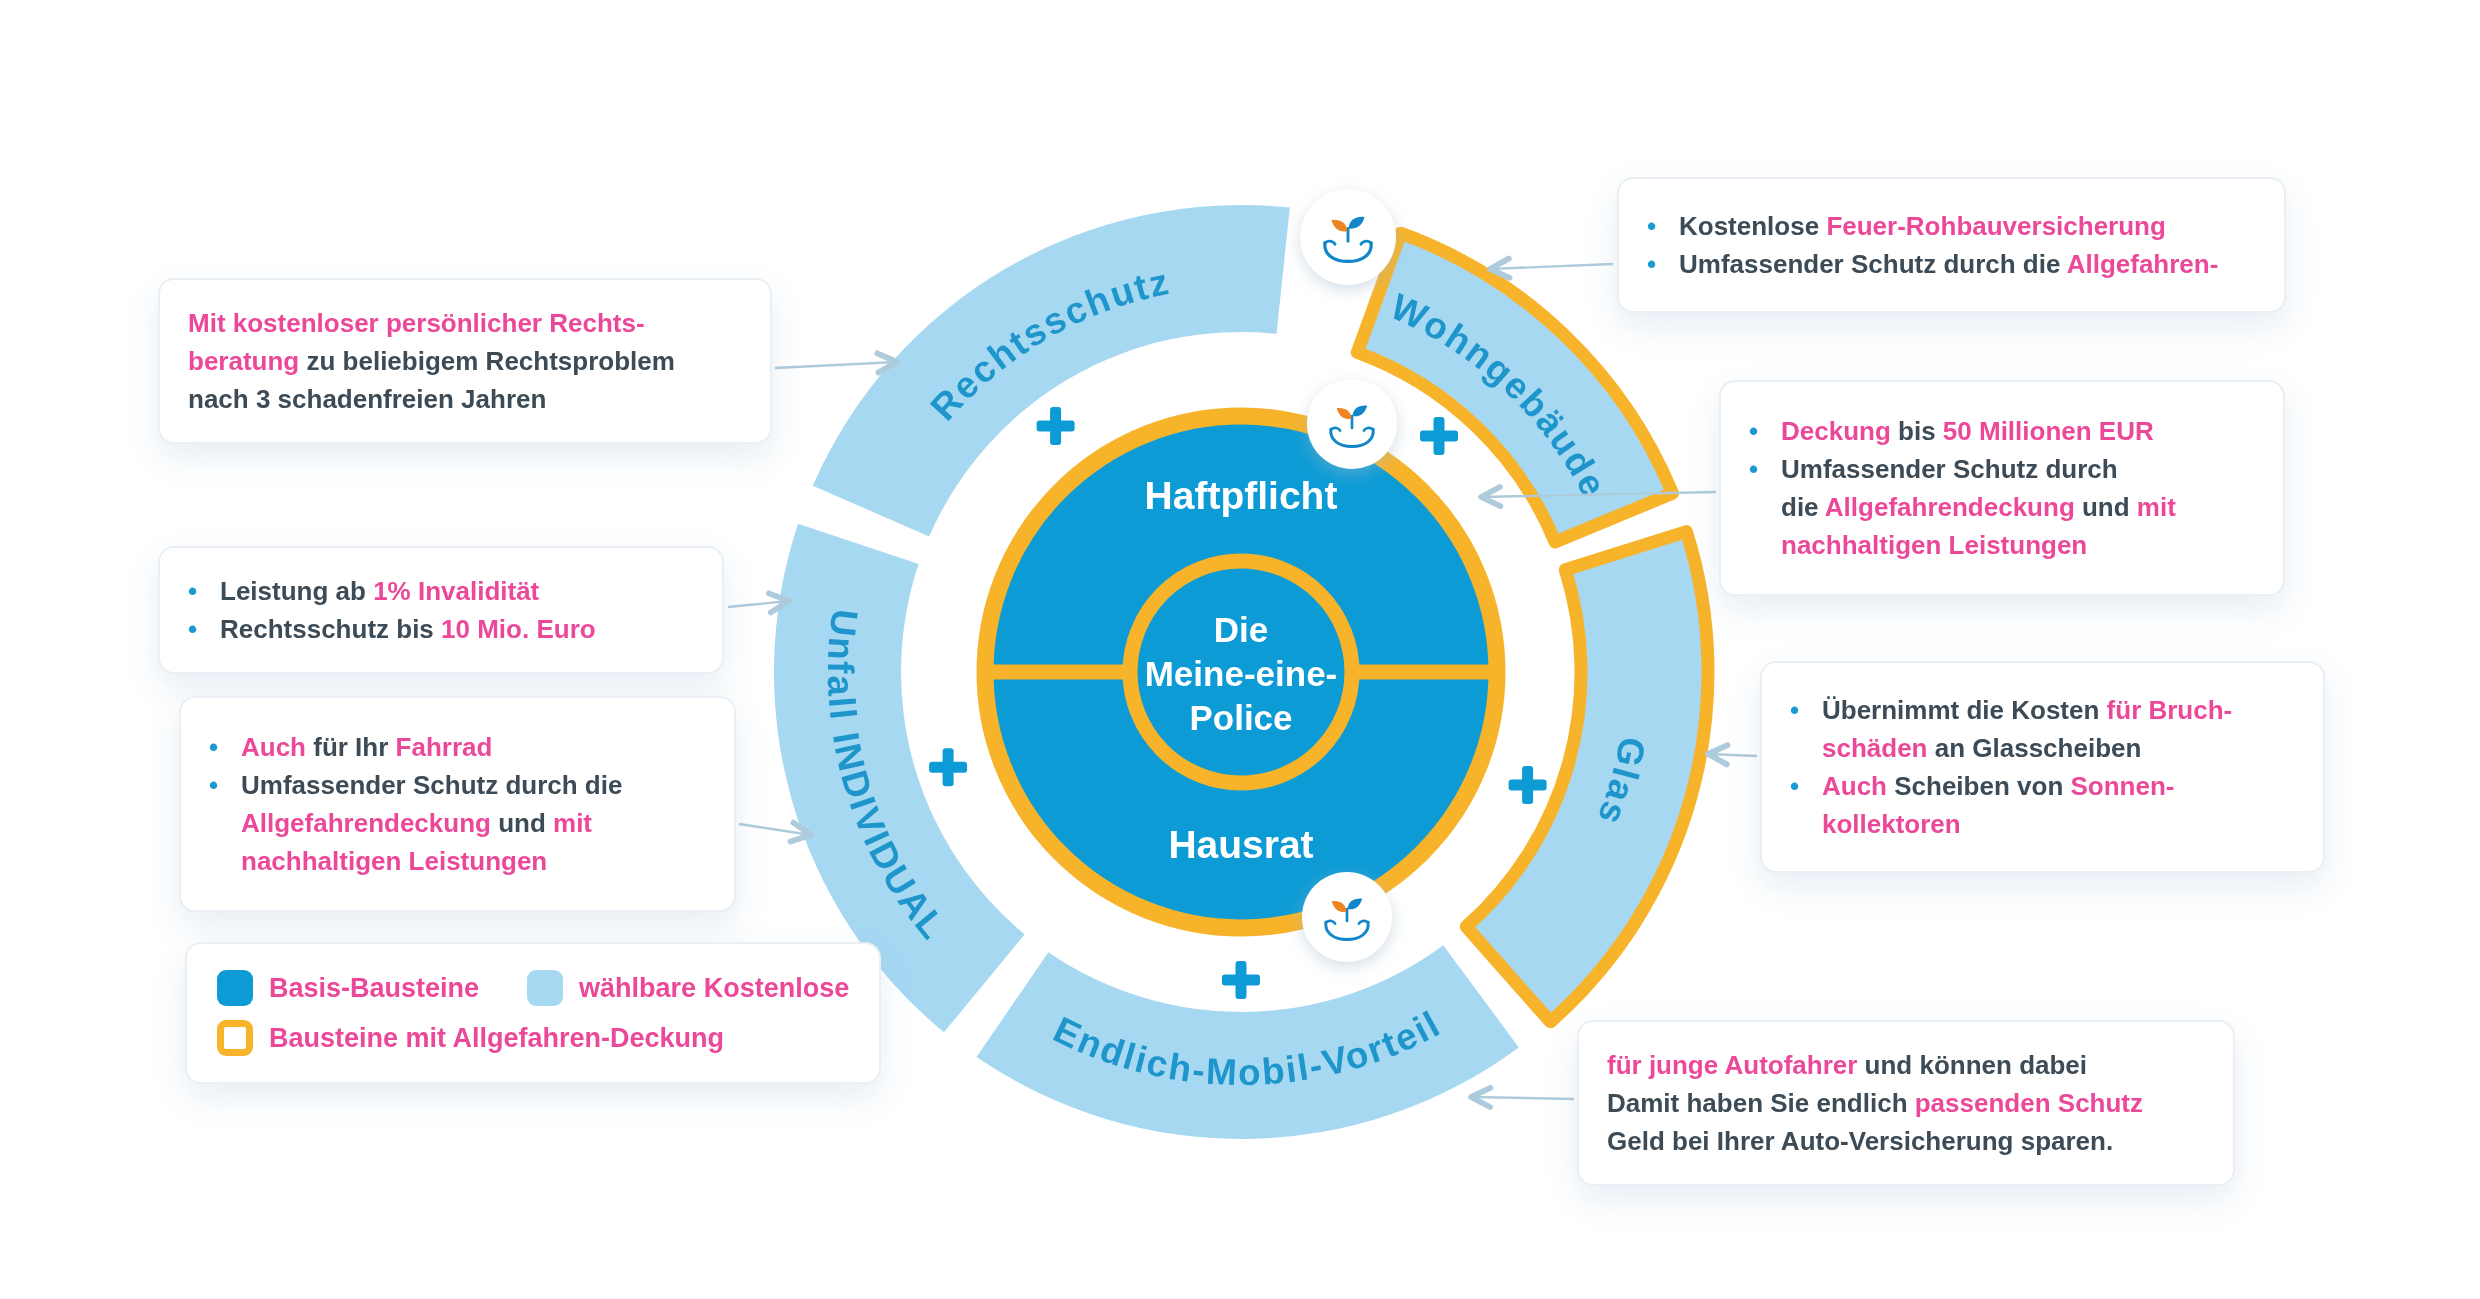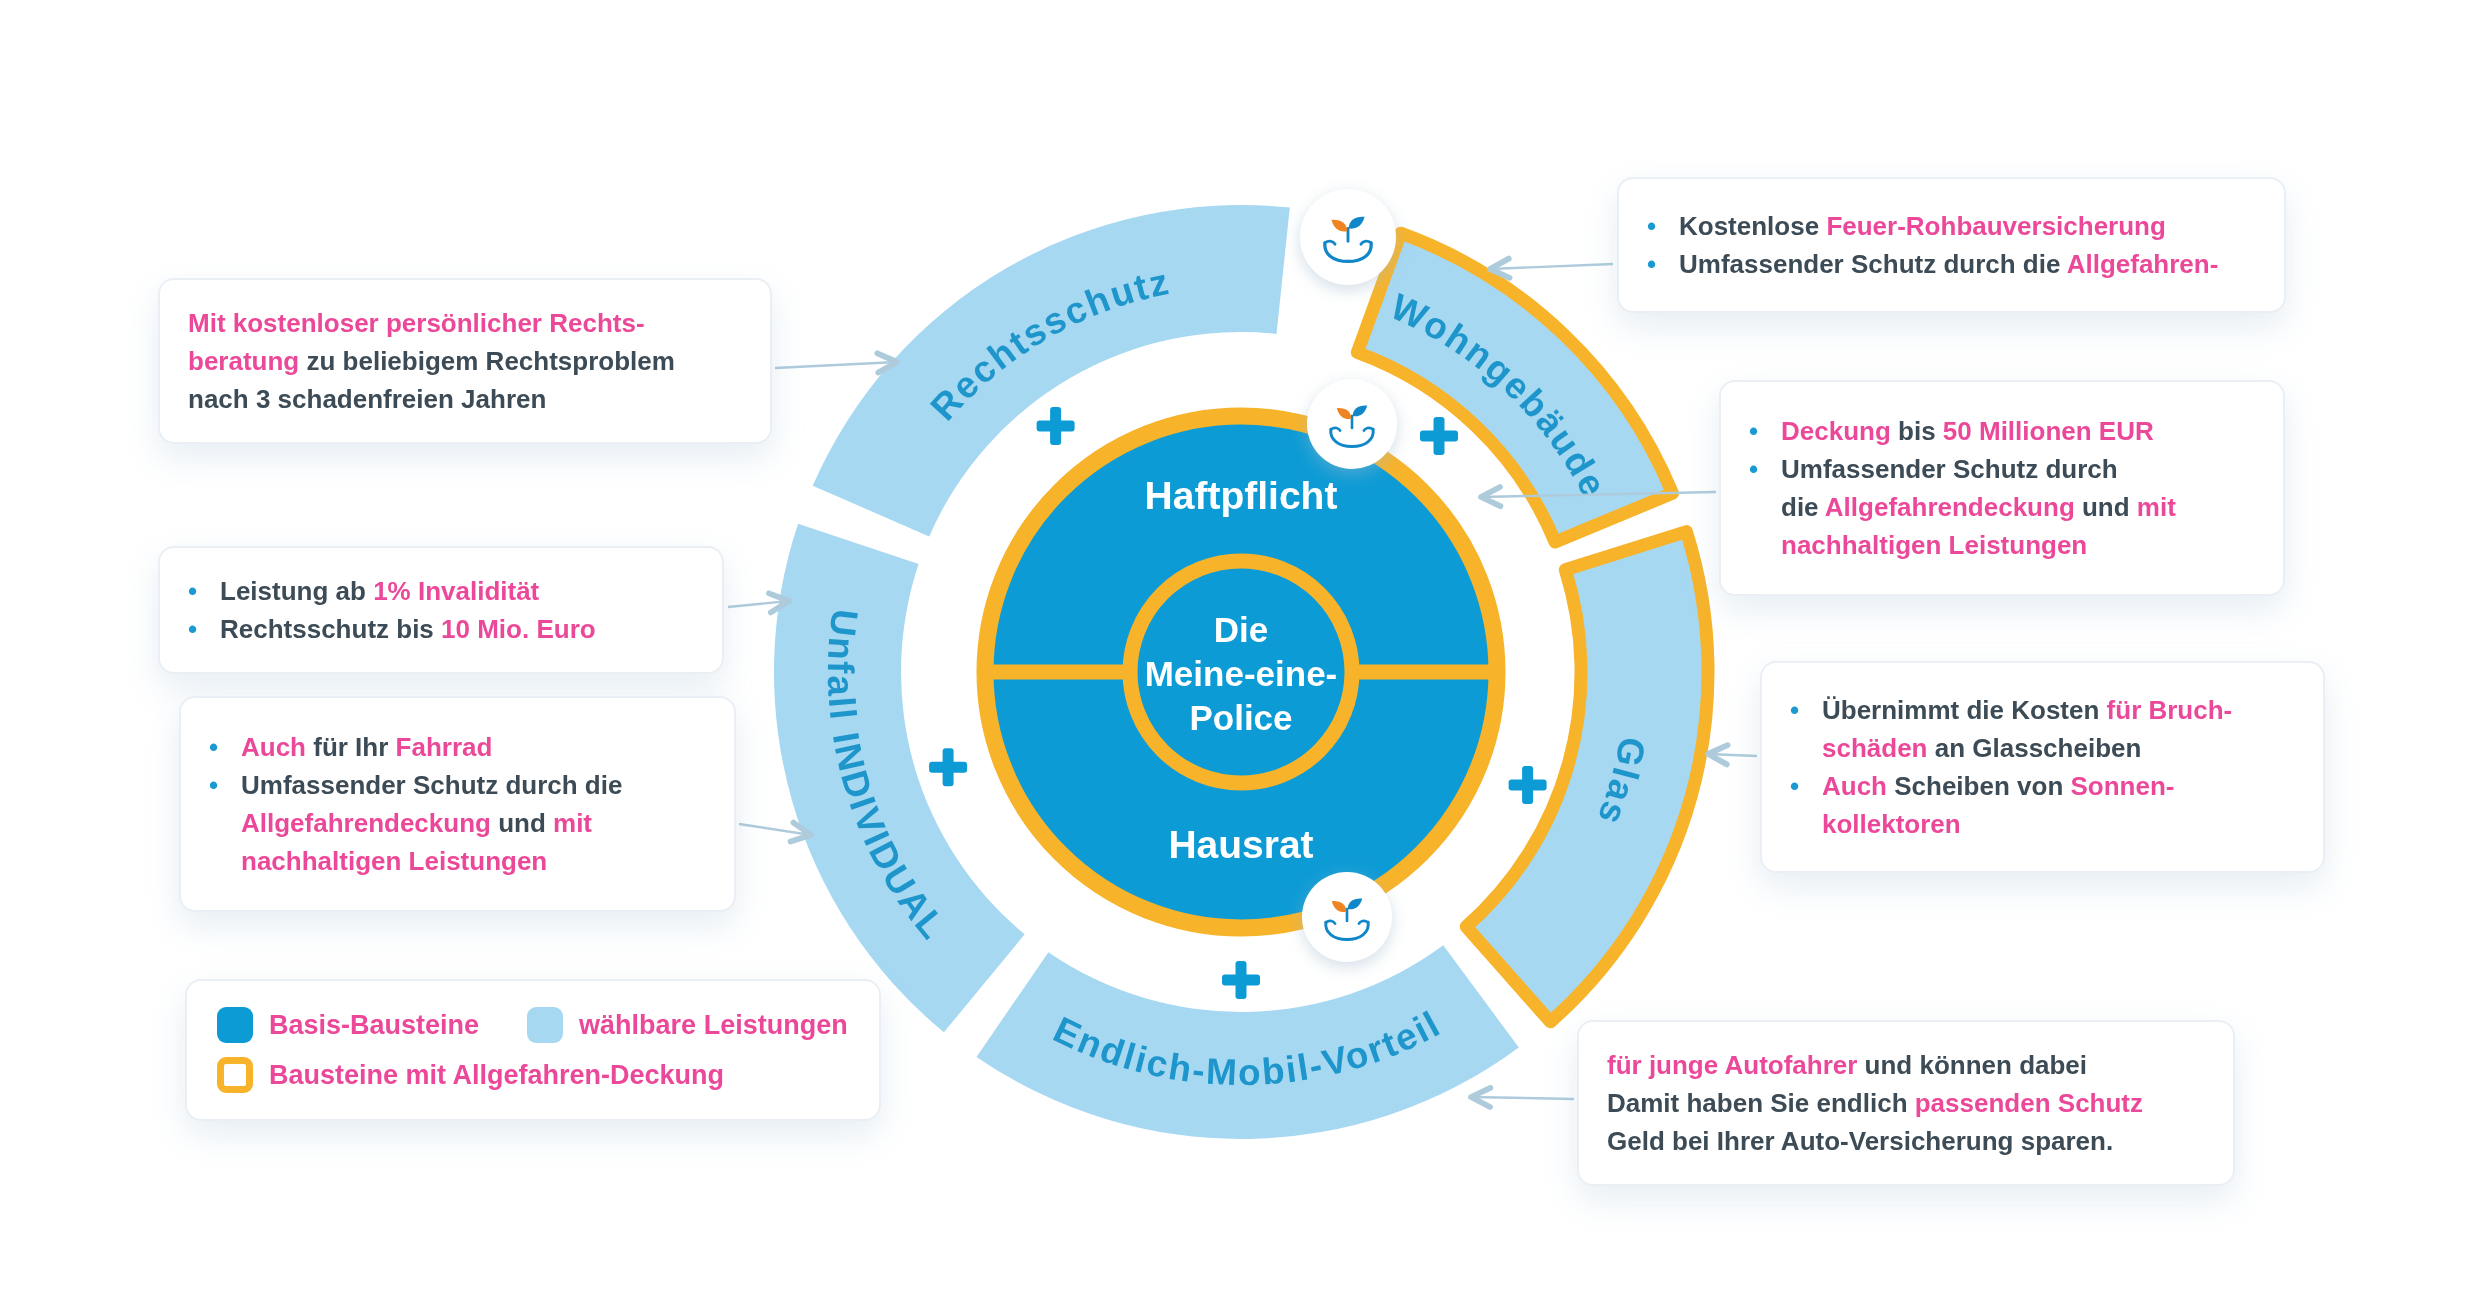--- a/index.html
+++ b/index.html
@@ -26,21 +26,21 @@
 
   .box0 { left:158px;  top:278px;  width:614px; }
   .box1 { left:158px;  top:546px;  width:566px; }
   .box2 { left:179px;  top:696px;  width:557px; padding-top:30px; padding-bottom:30px; }
   .box3 { left:1617px; top:177px;  width:669px; padding-top:28px; padding-bottom:28px; }
   .box4 { left:1719px; top:380px;  width:566px; padding-top:30px; padding-bottom:30px; }
   .box5 { left:1760px; top:661px;  width:565px; padding-top:28px; padding-bottom:28px; }
   .box6 { left:1577px; top:1020px; width:658px; }
 
   .legend {
-    position:absolute; left:185px; top:979px; width:696px;
+    position:absolute; left:185px; top:942px; width:696px;
     background:#ffffff; border:2px solid #e9eff4; border-radius:16px;
     padding:26px 30px; box-shadow:0 14px 34px rgba(130,170,200,0.20);
     display:flex; flex-direction:column; gap:14px; z-index:5;
   }
   .legend-row { display:flex; gap:48px; align-items:center; }
   .legend-item { display:flex; align-items:center; gap:16px; font-size:27px; font-weight:700; color:#34434d; white-space:nowrap; }
   .sq { width:36px; height:36px; border-radius:9px; flex:0 0 36px; }
   .sq-basis { background:#0d9bd5; }
   .sq-waehlbar { background:#a6d8f2; }
   .sq-allgefahren { background:#ffffff; border:7px solid #f7b32a; }
@@ -254,21 +254,21 @@
     </div>
 
   <div class="legend">
     <div class="legend-row">
       <div class="legend-item">
         <span class="sq sq-basis"></span>
         <b>Basis-Bausteine</b>
       </div>
       <div class="legend-item">
         <span class="sq sq-waehlbar"></span>
-        <b>wählbare Leistungen</b>
+        <b>wählbare Kostenlose</b>
       </div>
     </div>
     <div class="legend-row">
       <div class="legend-item">
         <span class="sq sq-allgefahren"></span>
         <b>Bausteine mit Allgefahren-Deckung</b>
       </div>
     </div>
   </div>
 

